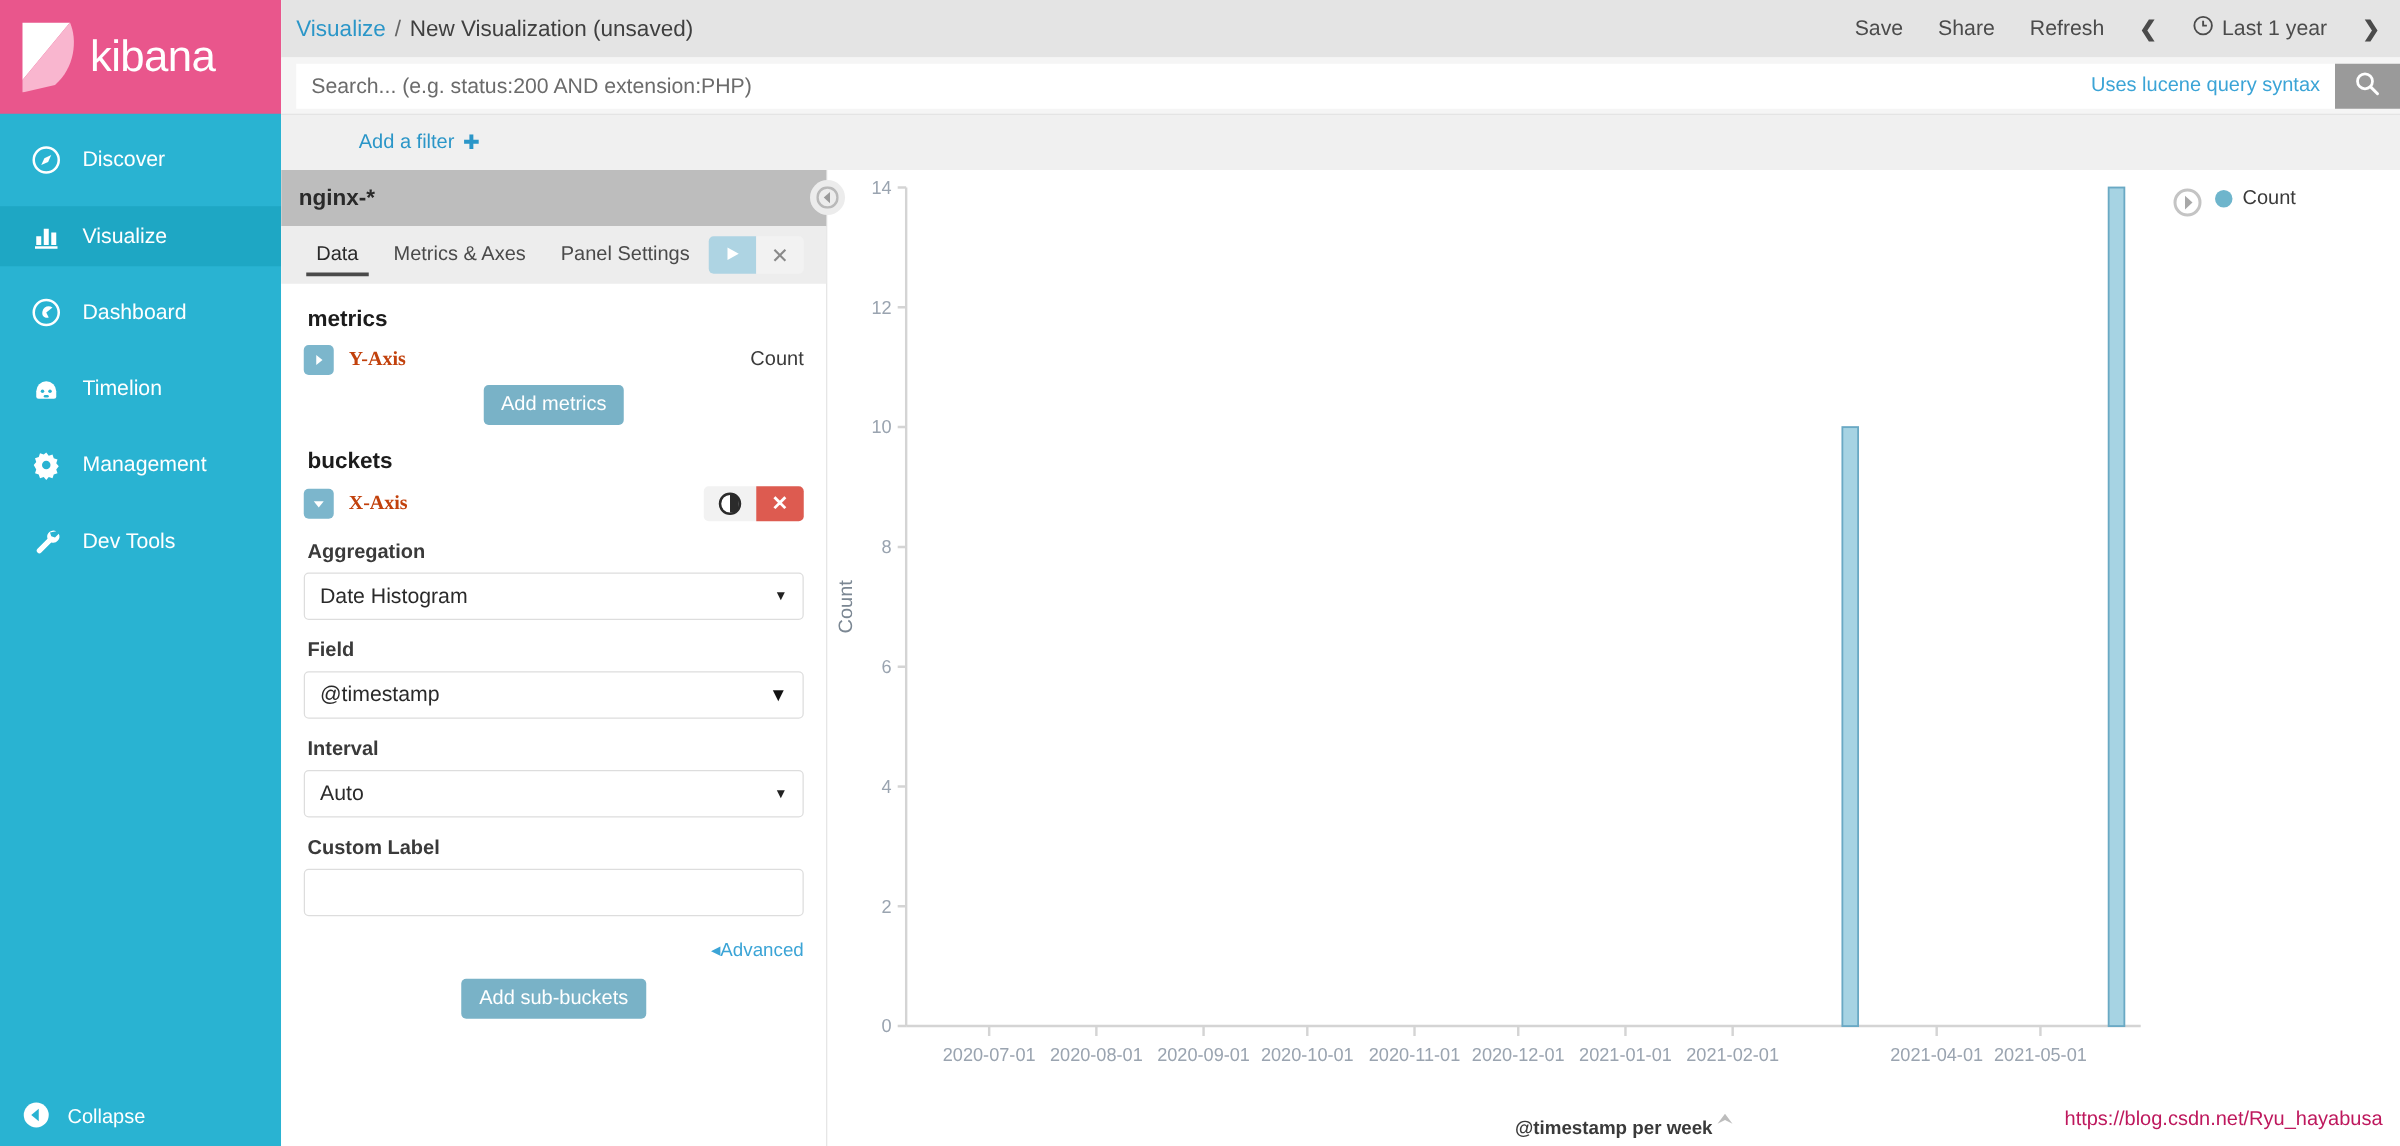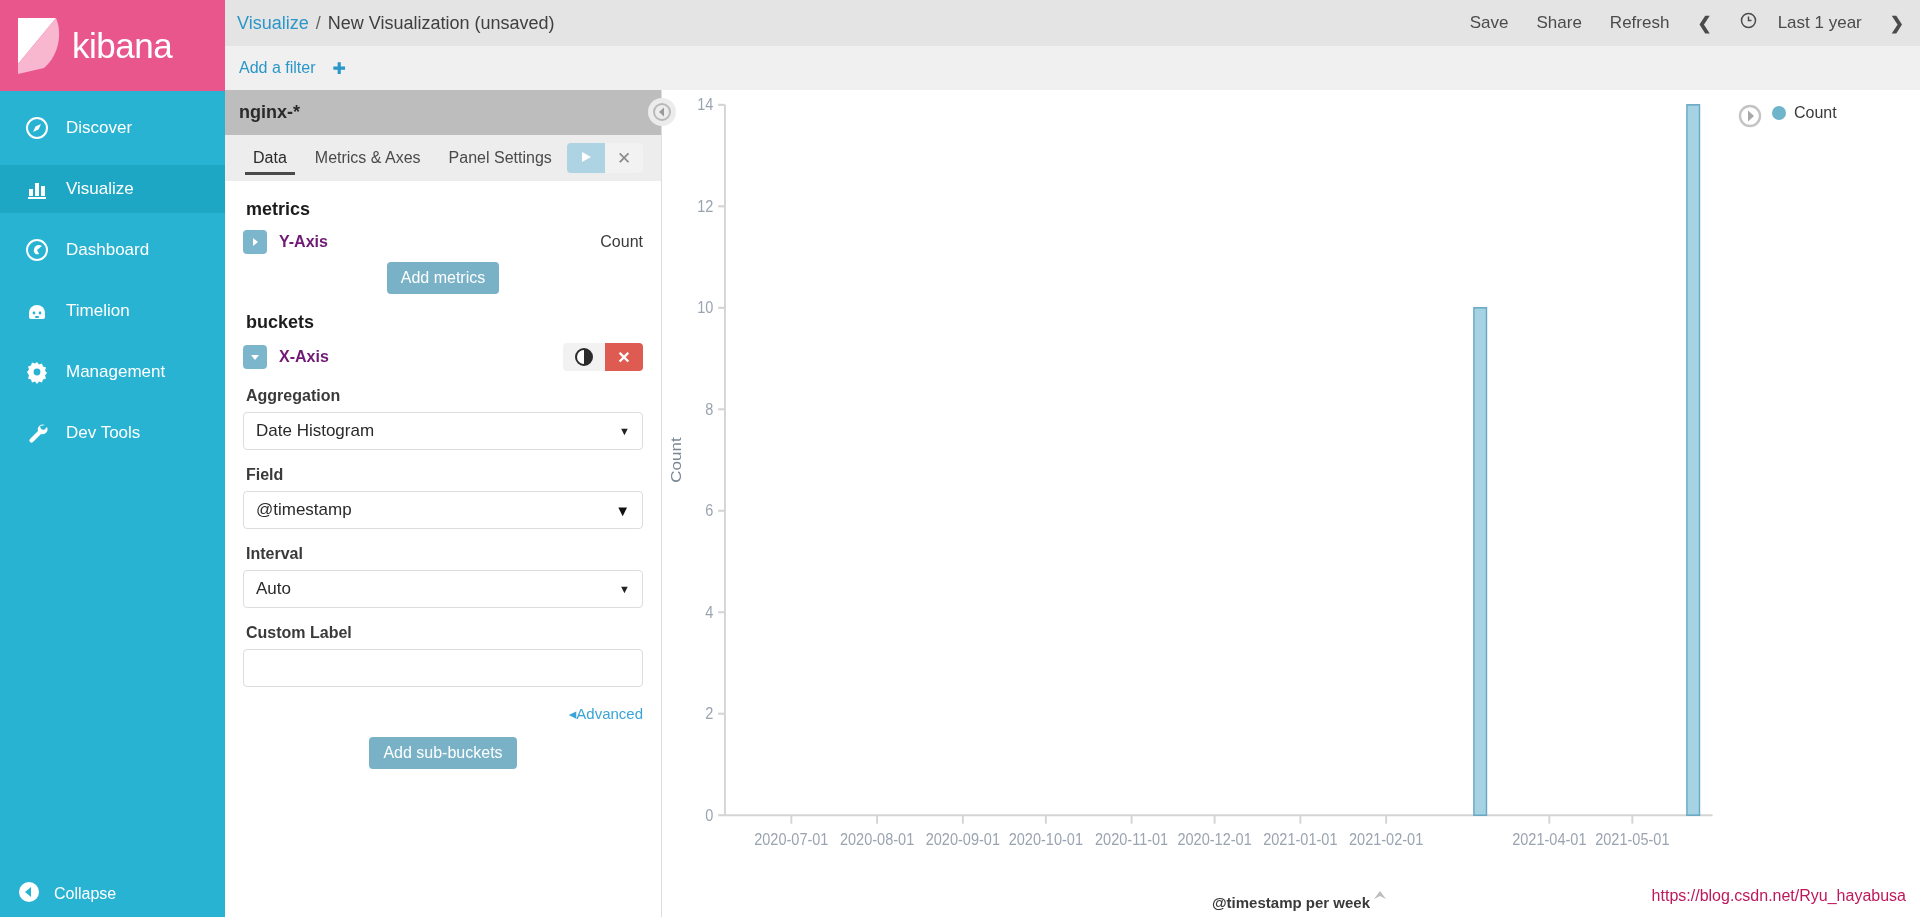--- a/index.html
+++ b/index.html
@@ -40,21 +40,21 @@
 
   .topbar {
     height: 46px; background: #e4e4e4; display: flex; align-items: center;
     padding: 0 16px 0 12px; gap: 0; flex: 0 0 auto;
   }
   .breadcrumb { font-size: 18px; color: #3f3f3f; display: flex; align-items: center; gap: 7px; }
   .breadcrumb a { color: #2b96c8; text-decoration: none; cursor: pointer; }
   .breadcrumb .sep { color: #666; }
   .top-actions { margin-left: auto; display: flex; align-items: center; gap: 28px; font-size: 17px; color: #4b4b4b; }
   .top-actions .act { cursor: pointer; }
-  .time-pick { display: flex; align-items: center; gap: 21px; cursor: pointer; justify-content: space-between; }
+  .time-pick { display: flex; align-items: center; gap: 7px; cursor: pointer; justify-content: space-between; }
   .chev { font-size: 17px; color: #4b4b4b; cursor: pointer; font-weight: bold; }
 
   .querybar {
     height: 46px; background: #f5f5f5; display: flex; align-items: center;
     padding: 0 0 0 12px; flex: 0 0 auto; border-bottom: 1px solid #e4e4e4;
   }
   .query-wrap {
     flex: 1; height: 36px; background: #fff; display: flex; align-items: center;
     padding: 0 12px; position: relative;
   }
@@ -66,21 +66,21 @@
   .lucene-hint { color: #3ba4d6; font-size: 16px; white-space: nowrap; cursor: pointer; }
   .search-btn {
     width: 52px; height: 36px; background: #9a9a9a; border: none; cursor: pointer;
     display: flex; align-items: center; justify-content: center;
   }
 
   .filterbar {
     height: 44px; background: #f0f0f0; display: flex; align-items: center;
     padding-left: 14px; flex: 0 0 auto;
   }
-  .add-filter { color: #2b96c8; font-size: 16px; cursor: pointer; display: flex; align-items: center; gap: 17px; }
+  .add-filter { color: #2b96c8; font-size: 16px; cursor: pointer; display: flex; align-items: center; gap: 7px; margin-left: 48px; }
 
   .workspace { flex: 1; display: flex; position: relative; min-height: 0; }
 
   
   .editor { width: 437px; min-width: 437px; display: flex; flex-direction: column; background: #fff; position: relative; border-right:1px solid #dedede; }
   .editor-title {
     height: 45px; background: #bdbdbd; display: flex; align-items: center;
     padding-left: 14px; font-size: 18px; font-weight: bold; color: #2a2a2a;
   }
   .editor-tabs {
@@ -109,21 +109,21 @@
   }
 
   .editor-body { flex: 1; overflow: auto; padding: 14px 18px 0 18px; }
   .section-head { font-size: 18px; font-weight: bold; color: #1c1c1c; margin: 4px 0 10px 3px; }
   .agg-row { display: flex; align-items: center; gap: 12px; margin-bottom: 6px; }
   .toggle-sq {
     width: 24px; height: 24px; background: #7cb6cc; border-radius: 4px;
     display: flex; align-items: center; justify-content: center; cursor: pointer;
     color: #fff; font-size: 10px;
   }
-  .agg-label { font-size: 16px; font-weight: bold; color: #701a75; }
+  .agg-label { font-size: 16px; font-weight: bold; color: #c2410c; font-family: Liberation Serif, serif; }
   .agg-value { margin-left: auto; font-size: 16px; color: #3a3a3a; }
   .row-ctrls { margin-left: auto; display: flex; align-items: center; }
   .switch {
     width: 42px; height: 28px; background: #f2f2f2; border-radius: 4px 0 0 4px;
     display: flex; align-items: center; justify-content: center; cursor: pointer;
   }
   .switch-knob {
     width: 18px; height: 18px; border-radius: 50%;
     background: linear-gradient(90deg, #fff 0 50%, #2b2b2b 50% 100%);
     border: 2px solid #2b2b2b;
@@ -292,20 +292,34 @@
                 <circle cx="8.5" cy="8.5" r="7" fill="none" stroke="#4b4b4b" stroke-width="1.5"></circle>
                 <path d="M8.5 4.5 V8.5 H11.5" fill="none" stroke="#4b4b4b" stroke-width="1.5"></path>
               </svg>
           </span>
           <span>Last 1 year</span>
         </span>
         <span class="chev">❯</span>
       </div>
     </div>
 
+    <div class="querybar">
+      <div class="query-wrap">
+        <input class="query-input" type="text" placeholder="Search... (e.g. status:200 AND extension:PHP)" style="">
+        <span class="lucene-hint">Uses lucene query syntax</span>
+      </div>
+      <button class="search-btn">
+        <span>
+          <svg width="22" height="22" viewBox="0 0 22 22">
+              <circle cx="9" cy="9" r="6" fill="none" stroke="#fff" stroke-width="2.2"></circle>
+              <line x1="13.5" y1="13.5" x2="19" y2="19" stroke="#fff" stroke-width="2.4" stroke-linecap="round"></line>
+            </svg>
+        </span>
+      </button>
+    </div>
 
     <div class="filterbar">
       <span class="add-filter">
         <span>Add a filter</span>
         <span>✚</span>
       </span>
     </div>
 
     <div class="workspace">
 

